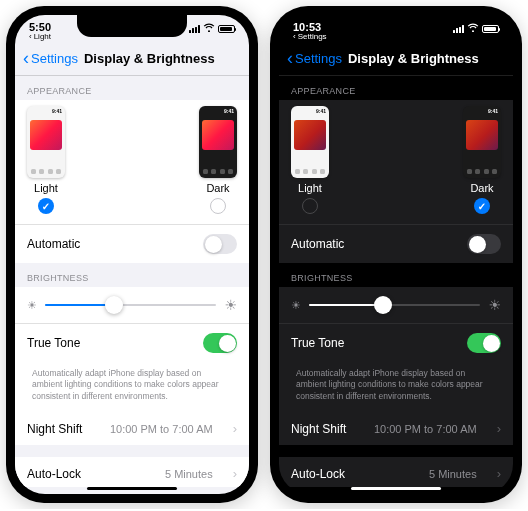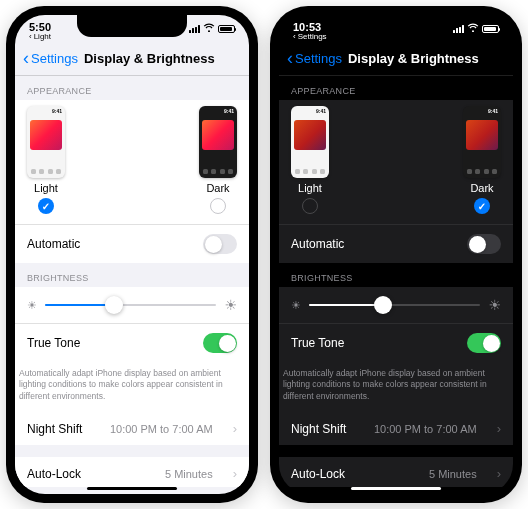--- a/index.html
+++ b/index.html
@@ -66,21 +66,21 @@
 .slider-row{padding:10px 12px;display:flex;align-items:center;gap:8px}
 .light .slider-row{background:#fff}
 .dark .slider-row{background:#1c1c1e}
 .sun{font-size:11px;color:#8e8e93}
 .slider{flex:1;height:2px;border-radius:1px;position:relative}
 .light .slider{background:#d1d1d6}
 .dark .slider{background:#48484a}
 .slider-fill{position:absolute;left:0;top:0;bottom:0;background:#007aff;border-radius:1px}
 .dark .slider-fill{background:#fff}
 .slider-thumb{position:absolute;width:18px;height:18px;background:#fff;border-radius:50%;top:50%;transform:translate(-50%,-50%);box-shadow:0 1px 4px rgba(0,0,0,.3)}
-.footer-text{font-size:8.5px;line-height:1.35;color:#8e8e93;padding:6px 4px 10px}
+.footer-text{font-size:8.5px;line-height:1.35;color:#8e8e93;padding:6px 17px 10px}
 .light .footer-text.inline{background:#fff}
 .dark .footer-text.inline{background:#1c1c1e}
 .row-value{color:#8e8e93;font-size:11px;display:flex;align-items:center;gap:20px}
 .chev-r{color:#c7c7cc;font-size:13px;font-weight:500}
 .dark .chev-r{color:#5a5a5e}
 .home-ind{position:absolute;bottom:4px;left:50%;transform:translateX(-50%);width:90px;height:3.5px;background:#000;border-radius:2px}
 .dark .home-ind{background:#fff}
 .spacer{height:12px}
 .dark .spacer{background:#000}
 .light .spacer{background:#f2f2f7}

